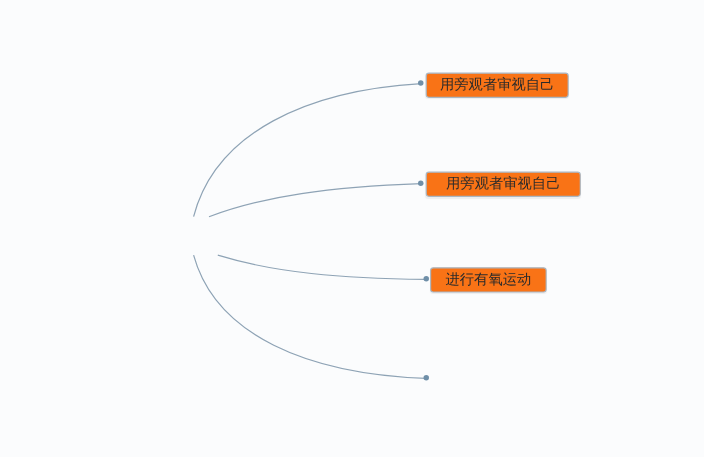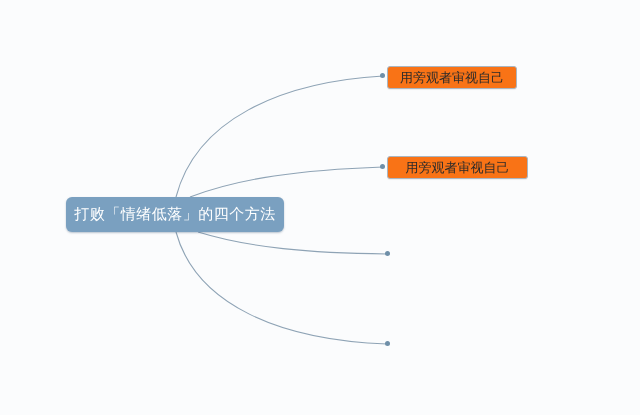--- a/index.html
+++ b/index.html
@@ -71,31 +71,31 @@
 
     <path d="M176,197 C196,120 280,82 383,76" fill="none" stroke="#8ea3b5" stroke-width="1.1"></path>
 
     <path d="M190,197 C240,178 300,170 383,167" fill="none" stroke="#8ea3b5" stroke-width="1.1"></path>
 
     <path d="M198,232 C250,248 310,253 387,254" fill="none" stroke="#8ea3b5" stroke-width="1.1"></path>
 
     <path d="M176,232 C196,305 280,340 387,344" fill="none" stroke="#8ea3b5" stroke-width="1.1"></path>
   </svg>
 
-  <div class="root-node">
-    <span>打败「情绪低落」的四个方法</span>
-  </div>
 
   <div class="dot" style="left:380px; top:73px;"></div>
   <div class="child-node" style="left:387px; top:66px; width:128px;">
     <span>用旁观者审视自己</span>
   </div>
 
   <div class="dot" style="left:380px; top:164px;"></div>
   <div class="child-node" style="left:387px; top:156px; width:139px;">
     <span>用旁观者审视自己</span>
   </div>
 
   <div class="dot" style="left:385px; top:251px;"></div>
+  <div class="child-node" style="left:391px; top:243px; width:104px;">
+    <span>进行有氧运动</span>
+  </div>
 
   <div class="dot" style="left:385px; top:341px;"></div>
 
 </div>
 
 </body></html>

